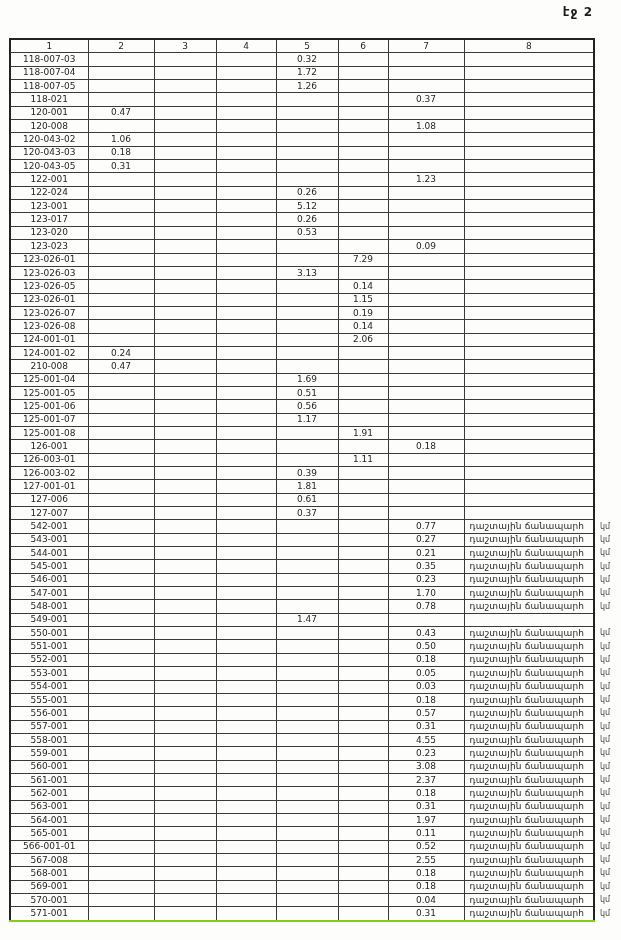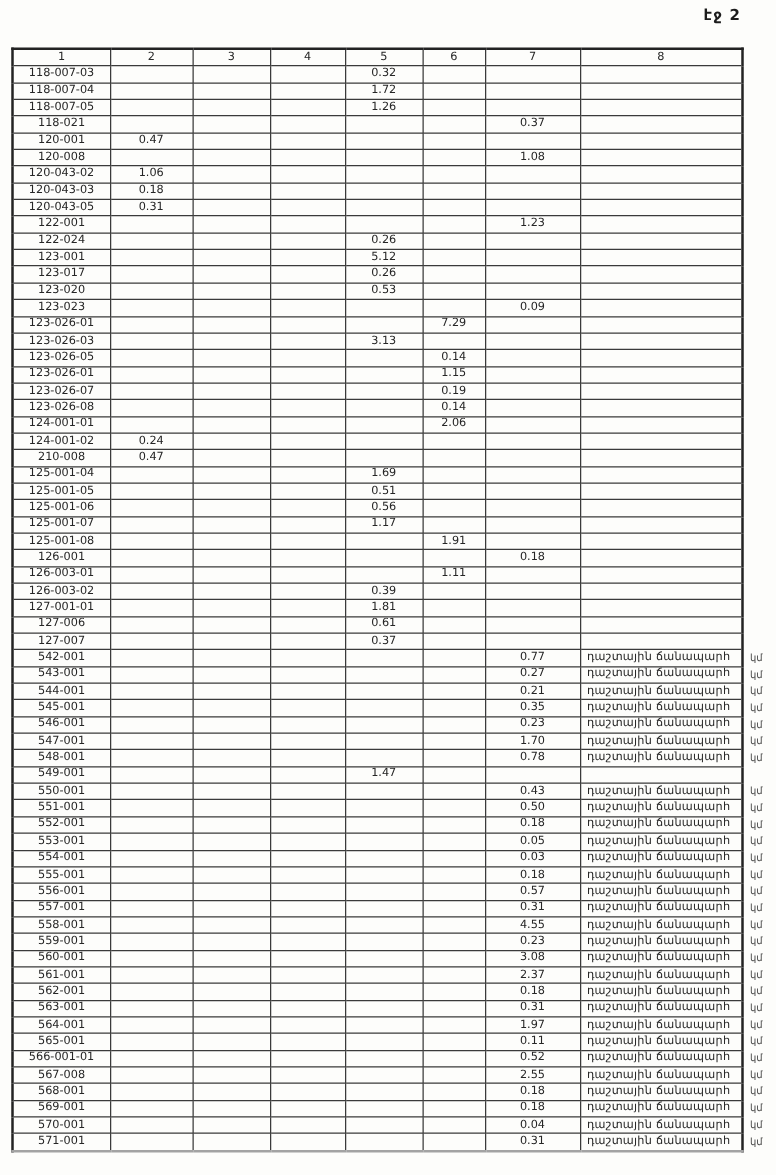--- a/index.html
+++ b/index.html
@@ -33,21 +33,21 @@
     height: 12.35px;
     padding: 0 2px;
     text-align: center;
     white-space: nowrap;
     overflow: hidden;
     color: #262626;
   }
   table.doc thead th { border-top: 2px solid #232323; font-weight: normal; }
   table.doc th:first-child, table.doc td:first-child { border-left: 2px solid #232323; }
   table.doc th:nth-child(8), table.doc td:nth-child(8) { border-right: 2px solid #232323; }
-  table.doc tbody tr:last-child td { border-bottom: 2px solid #a3a3a3; }
+  table.doc tbody tr:last-child td { border-bottom: 2px solid #84cc16; }
   table.doc td.c8 {
     text-align: left;
     padding-left: 5px;
     letter-spacing: 0.2px;
   }
   table.doc th.unit, table.doc td.unit {
     border: none !important;
     font-size: 8px;
     color: #4a4a4a;
     text-align: left;

